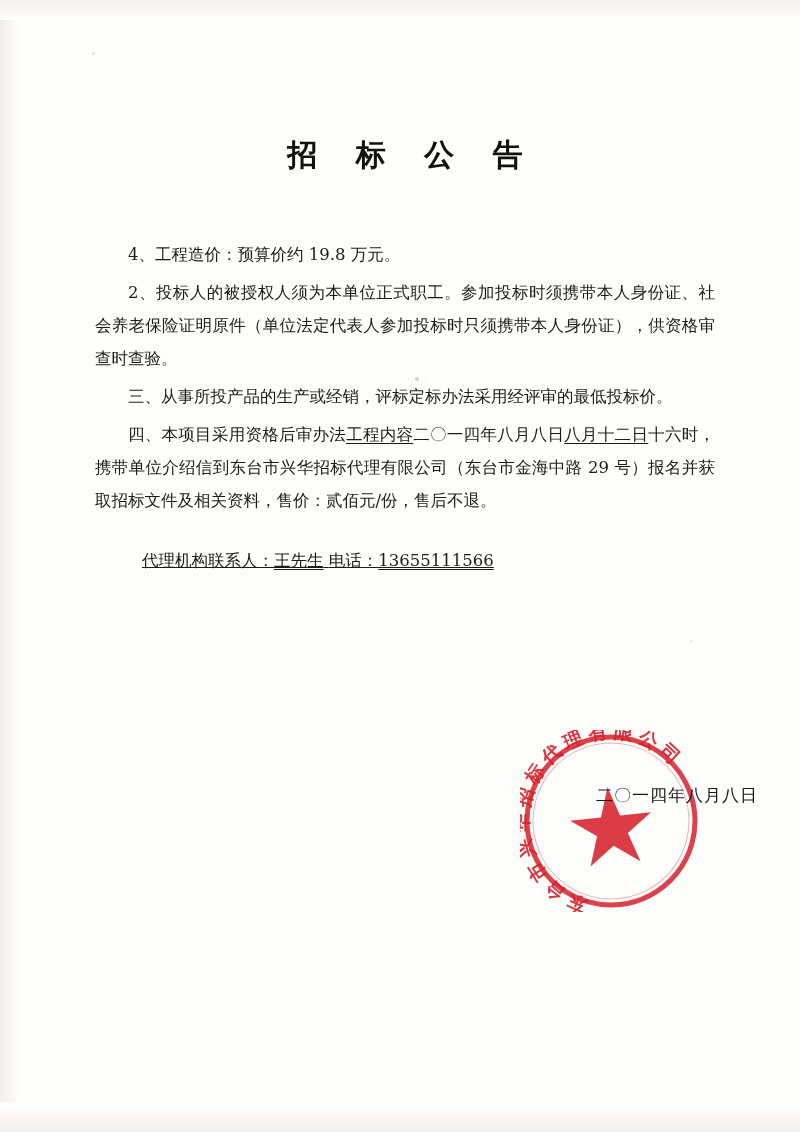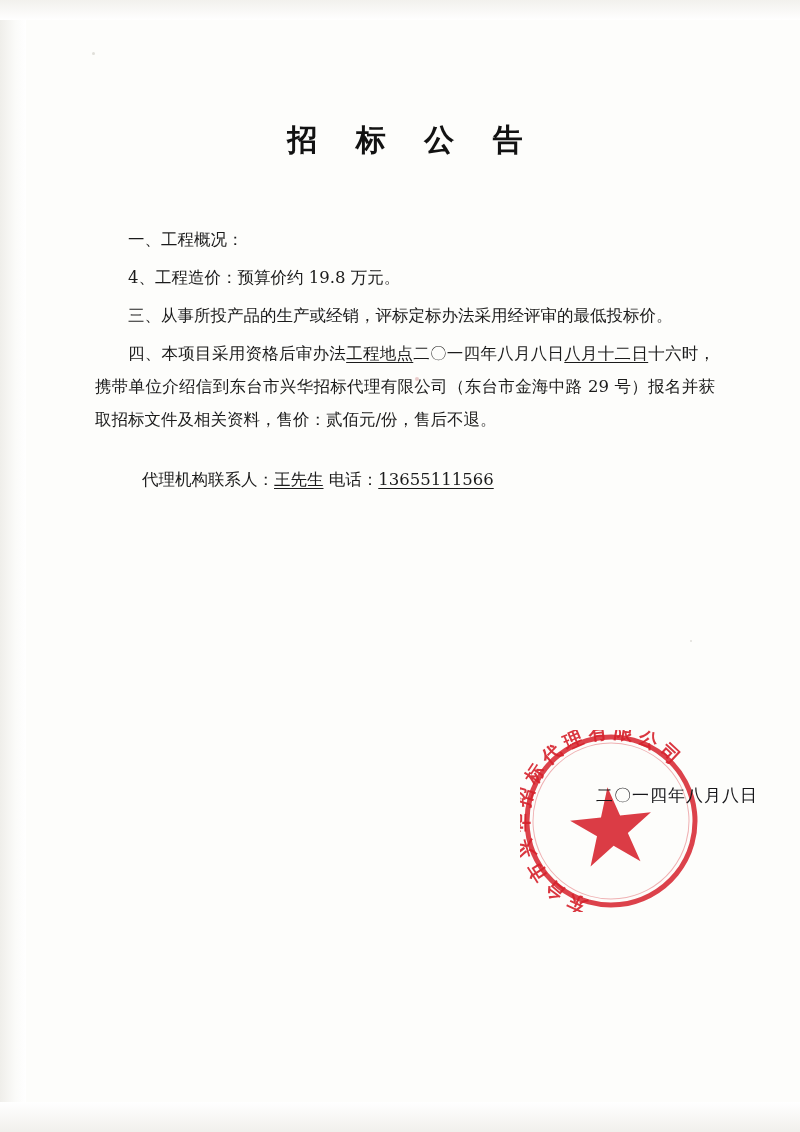--- a/index.html
+++ b/index.html
@@ -49,21 +49,21 @@
     top: 120px;
     width: 620px;
   }
 
   .title {
     text-align: center;
     font-size: 30px;
     letter-spacing: 14px;
     font-weight: bold;
     color: #121212;
-    margin: 0 0 62px 0;
+    margin: 15px 0 62px 0;
     font-family: "DejaVu Serif", "Liberation Serif", serif;
     text-indent: 14px;
   }
 
   .para {
     font-size: 16.5px;
     line-height: 33px;
     margin: 0 0 5px 0;
     text-align: justify;
     color: #1b1b1b;
@@ -71,20 +71,21 @@
   .indent {
     text-indent: 33px;
   }
   .u {
     text-decoration: underline;
     text-underline-offset: 3px;
   }
   .contact {
     text-indent: 47px;
     margin-top: 27px;
+    text-decoration: underline;
   }
   .num {
     font-family: "DejaVu Serif", "Liberation Serif", serif;
   }
 
   
   .seal {
     position: absolute;
     left: 520px;
     top: 730px;
@@ -113,25 +114,25 @@
   <div class="scan-edge-bottom"></div>
 
   <div class="speck" style="left:92px;top:52px;width:3px;height:3px;"></div>
   <div class="speck" style="left:415px;top:377px;width:4px;height:4px;background:#d8a0a0;"></div>
   <div class="speck" style="left:690px;top:640px;width:2px;height:2px;"></div>
 
   <div class="doc">
 
     <h1 class="title">招 标 公 告</h1>
 
-    <p class="para indent">一、工程概况：</p>
     <p class="para indent">4、工程造价：预算价约 19.8 万元。</p>
+    <p class="para indent">2、投标人的被授权人须为本单位正式职工。参加投标时须携带本人身份证、社会养老保险证明原件（单位法定代表人参加投标时只须携带本人身份证），供资格审查时查验。</p>
     <p class="para indent">三、从事所投产品的生产或经销，评标定标办法采用经评审的最低投标价。</p>
 
-    <p class="para indent"><span>四、本项目采用资格后审办法</span><span class="u">工程地点</span><span>二〇一四年八月八日</span><span class="u">八月十二日</span><span>十六时，携带单位介绍信到东台市兴华招标代理有限公司（东台市金海中路 29 号）报名并获取招标文件及相关资料，售价：贰佰元/份，售后不退。</span></p>
+    <p class="para indent"><span>四、本项目采用资格后审办法</span><span class="u">工程内容</span><span>二〇一四年八月八日</span><span class="u">八月十二日</span><span>十六时，携带单位介绍信到东台市兴华招标代理有限公司（东台市金海中路 29 号）报名并获取招标文件及相关资料，售价：贰佰元/份，售后不退。</span></p>
 
     <p class="para contact"><span>代理机构联系人：</span><span class="u">王先生</span><span>&nbsp;</span><span>电话：</span><span class="u num">13655111566</span></p>
 
   </div>
 
   <div class="seal">
     <svg viewBox="0 0 182 182" width="182" height="182" xmlns="http://www.w3.org/2000/svg">
       <g transform="rotate(-6 91 91)">
         <circle cx="91" cy="91" r="84" fill="none" stroke="#d6212b" stroke-width="5" opacity="0.85"></circle>
         <circle cx="91" cy="91" r="78" fill="none" stroke="#d6212b" stroke-width="1" opacity="0.35"></circle>

